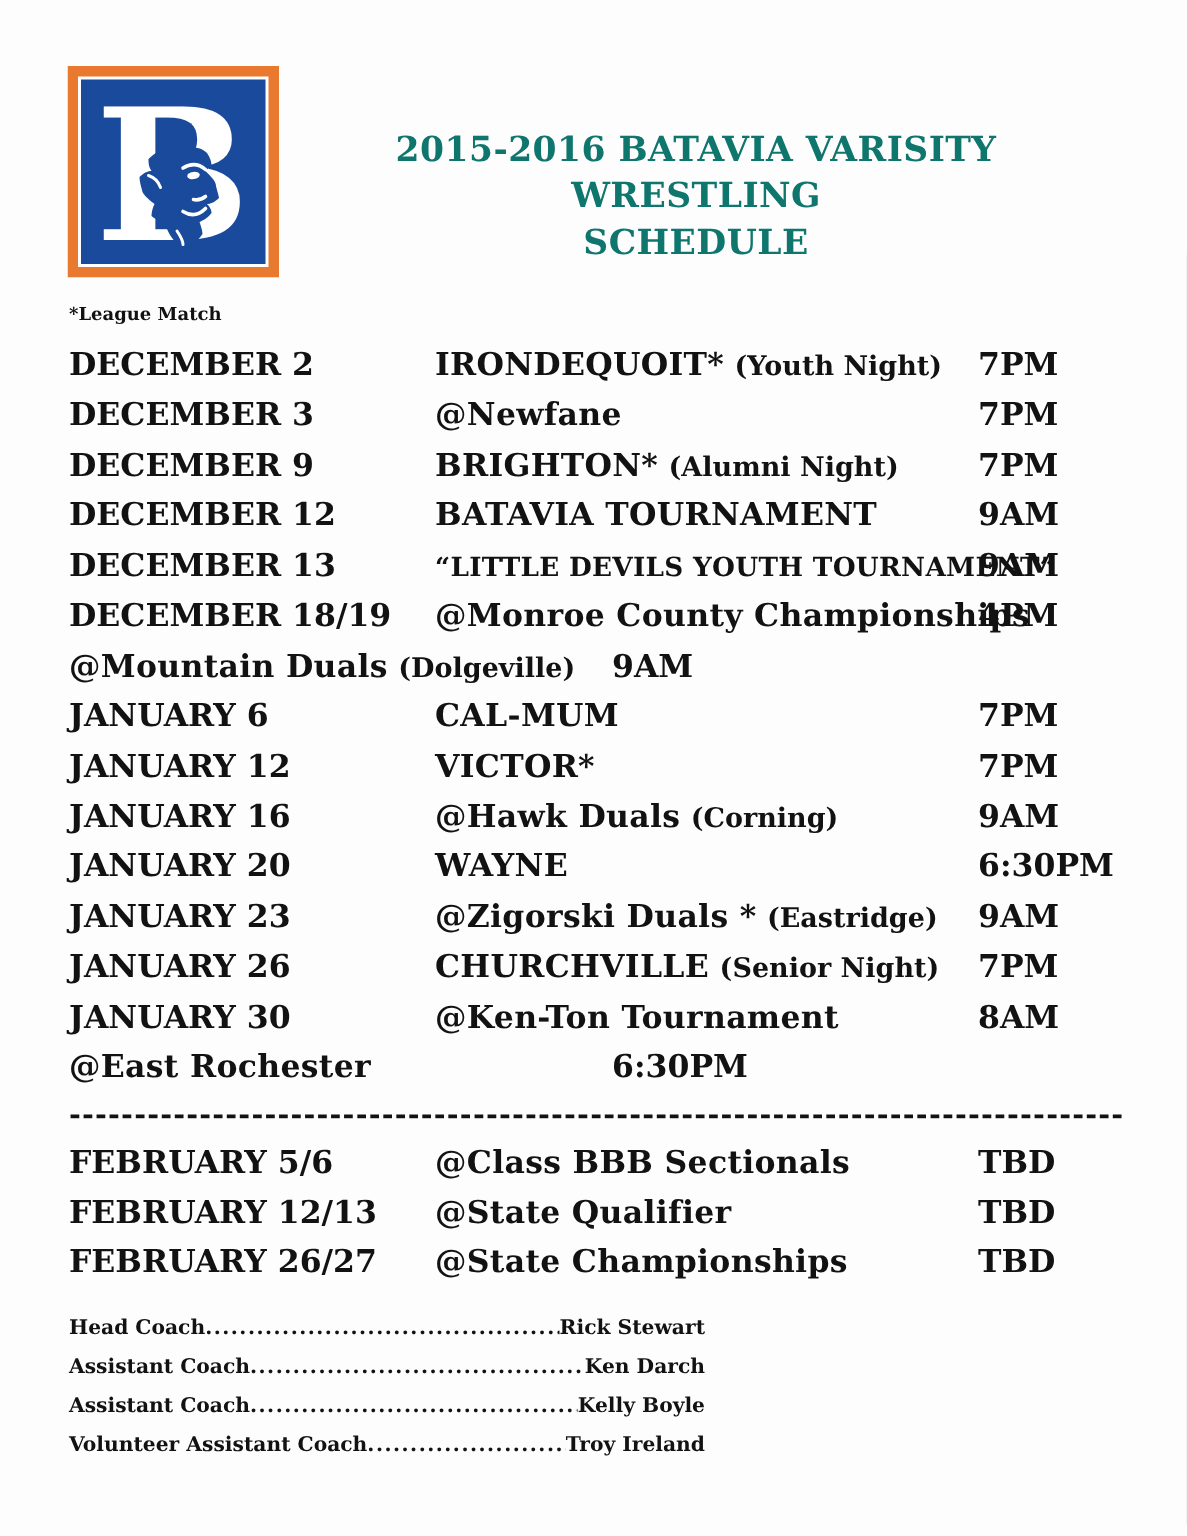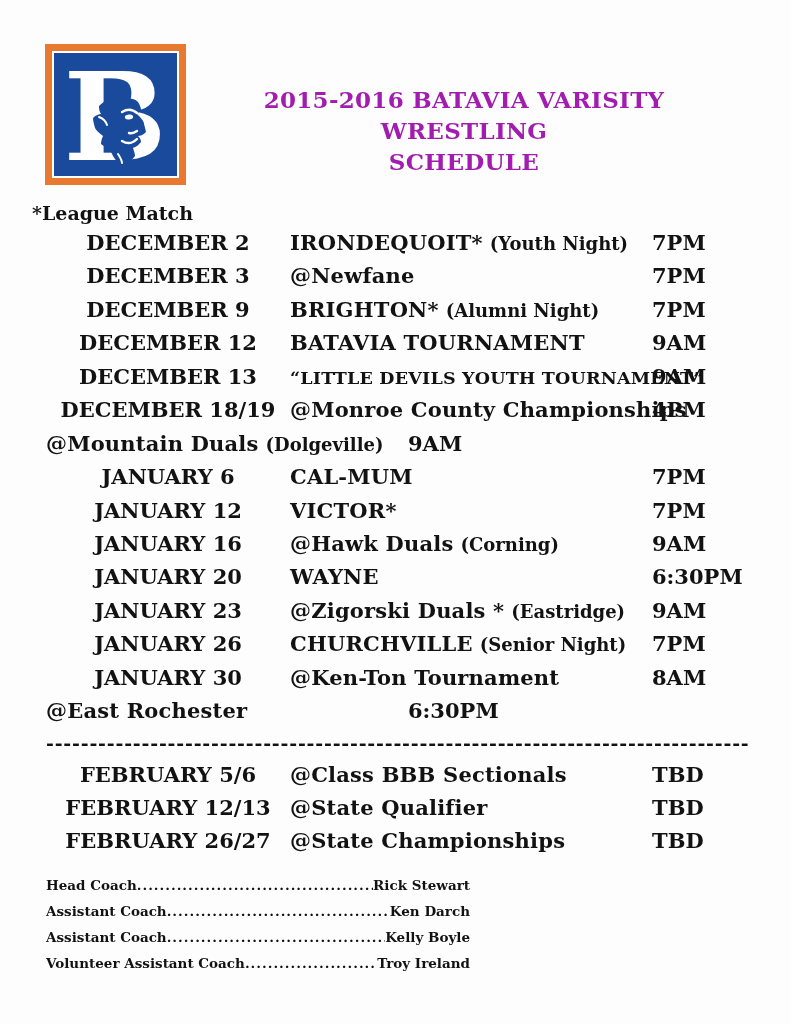--- a/index.html
+++ b/index.html
@@ -10,30 +10,30 @@
   }
 
   
   .logo { position:absolute; left:45px; top:44px; width:141px; height:141px; }
   .logo svg { display:block; width:100%; height:100%; }
 
   
   .title {
     position:absolute; left:186px; top:84px; width:556px;
     text-align:center; font-size:23px; line-height:31px; letter-spacing:0.3px;
-    color:#a21caf;
+    color:#0f766e;
   }
 
   
-  .league-note { position:absolute; left:32px; top:202px; font-size:19px; }
+  .league-note { position:absolute; left:46px; top:202px; font-size:12px; }
 
   
   .schedule { position:absolute; left:46px; top:226px; width:702px; }
   .s-row { display:flex; align-items:baseline; height:33.45px; line-height:33.45px; font-size:21px; white-space:nowrap; }
-  .c-date { width:244px; flex:0 0 auto;text-align:center; }
+  .c-date { width:244px; flex:0 0 auto; }
   .c-opp  { width:362px; flex:0 0 auto; display:flex; align-items:baseline; overflow:visible; }
   .c-time { flex:0 0 auto; }
   .opp { letter-spacing:0.2px; }
   .opp-small { font-size:17.5px; letter-spacing:0.2px; }
   .note { font-size:18px; margin-left:7px; }
 
   .separator {
     height:30px; line-height:30px; font-size:19px; letter-spacing:0.8px;
     overflow:hidden; white-space:nowrap; width:100%;
   }

